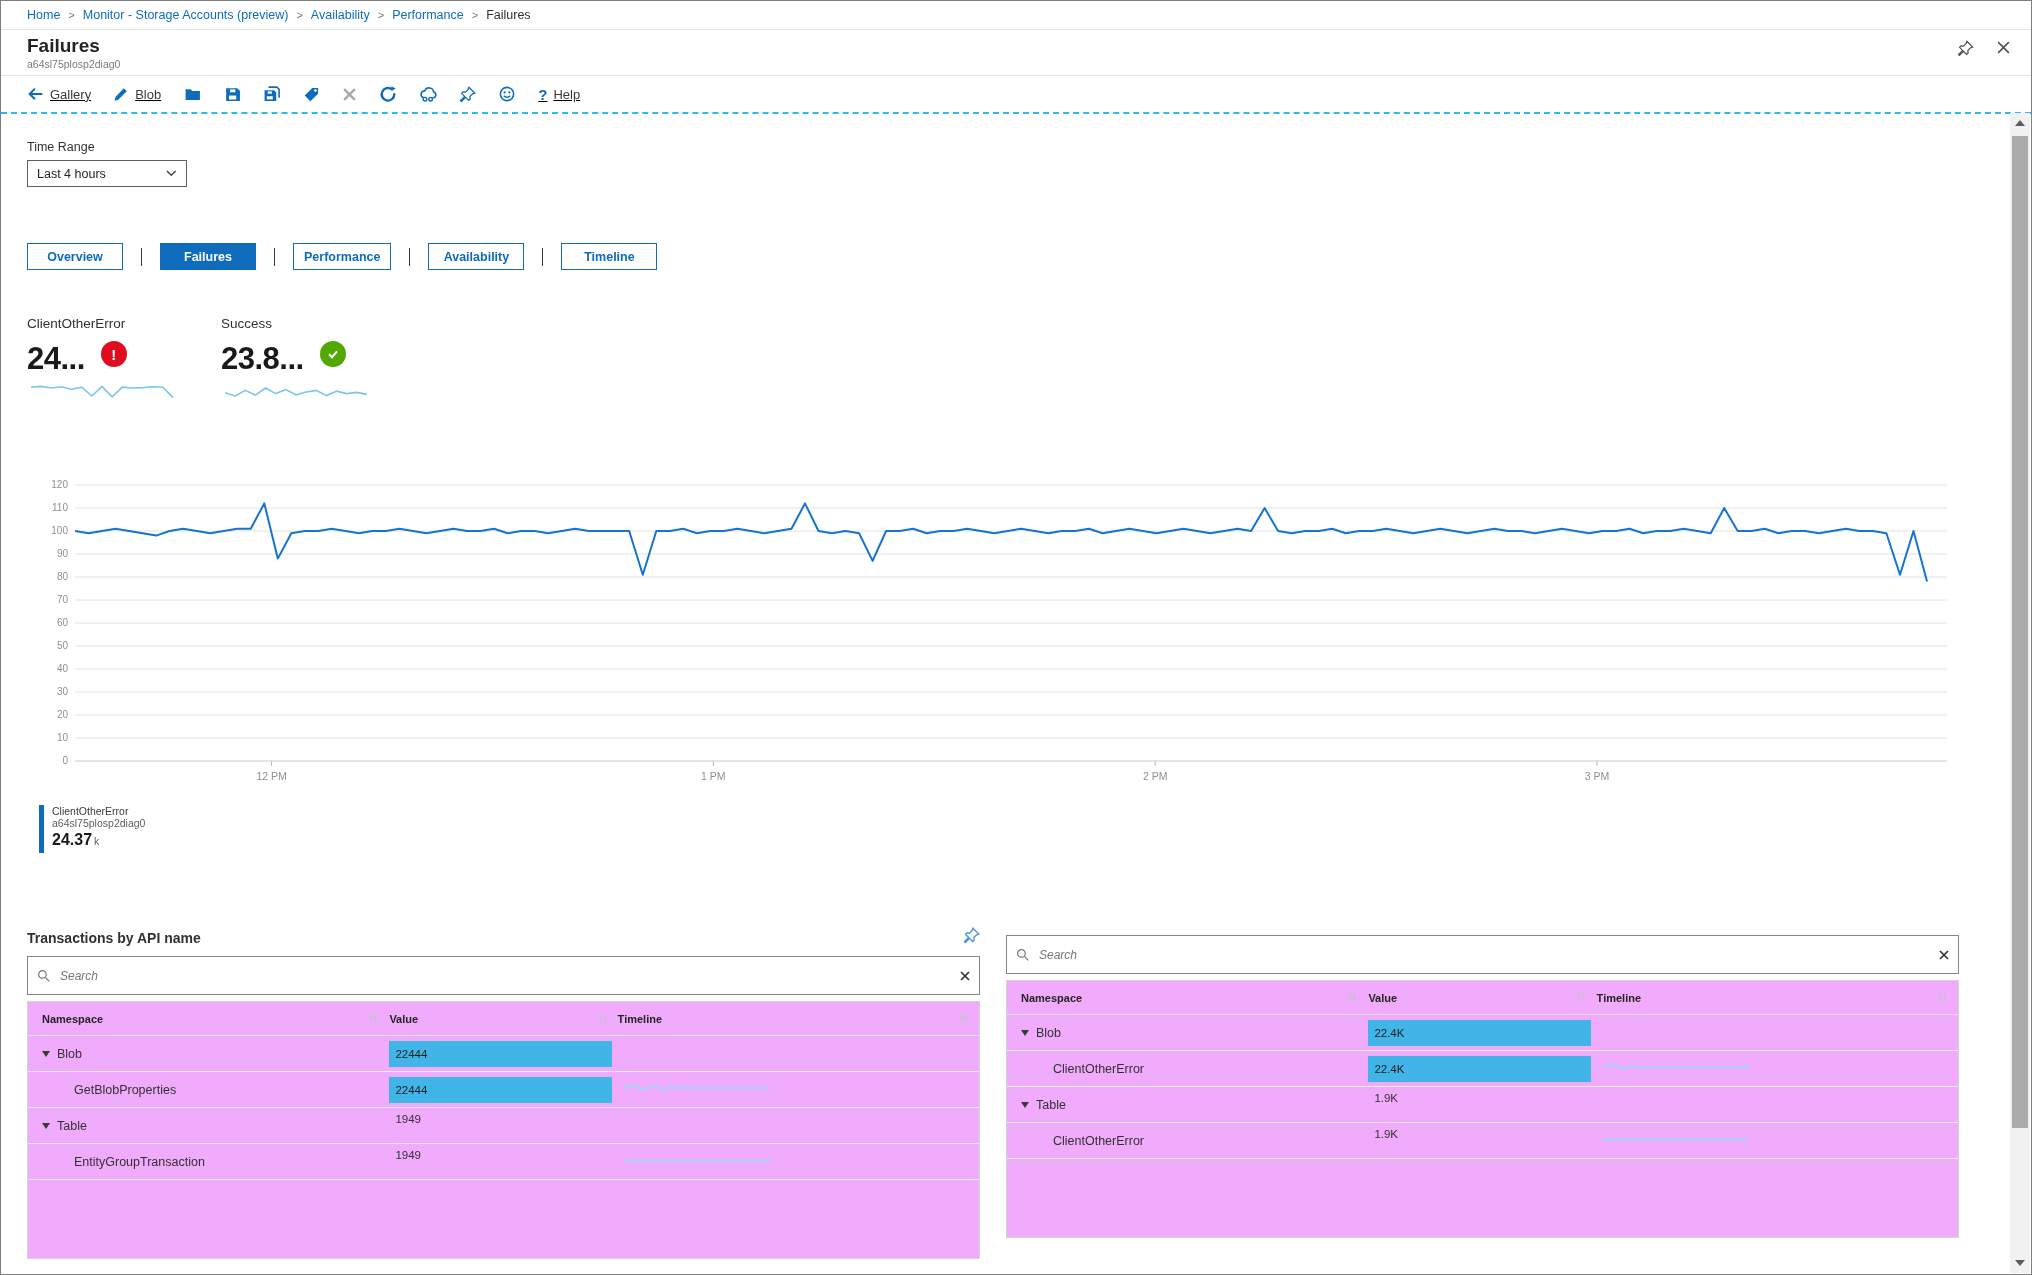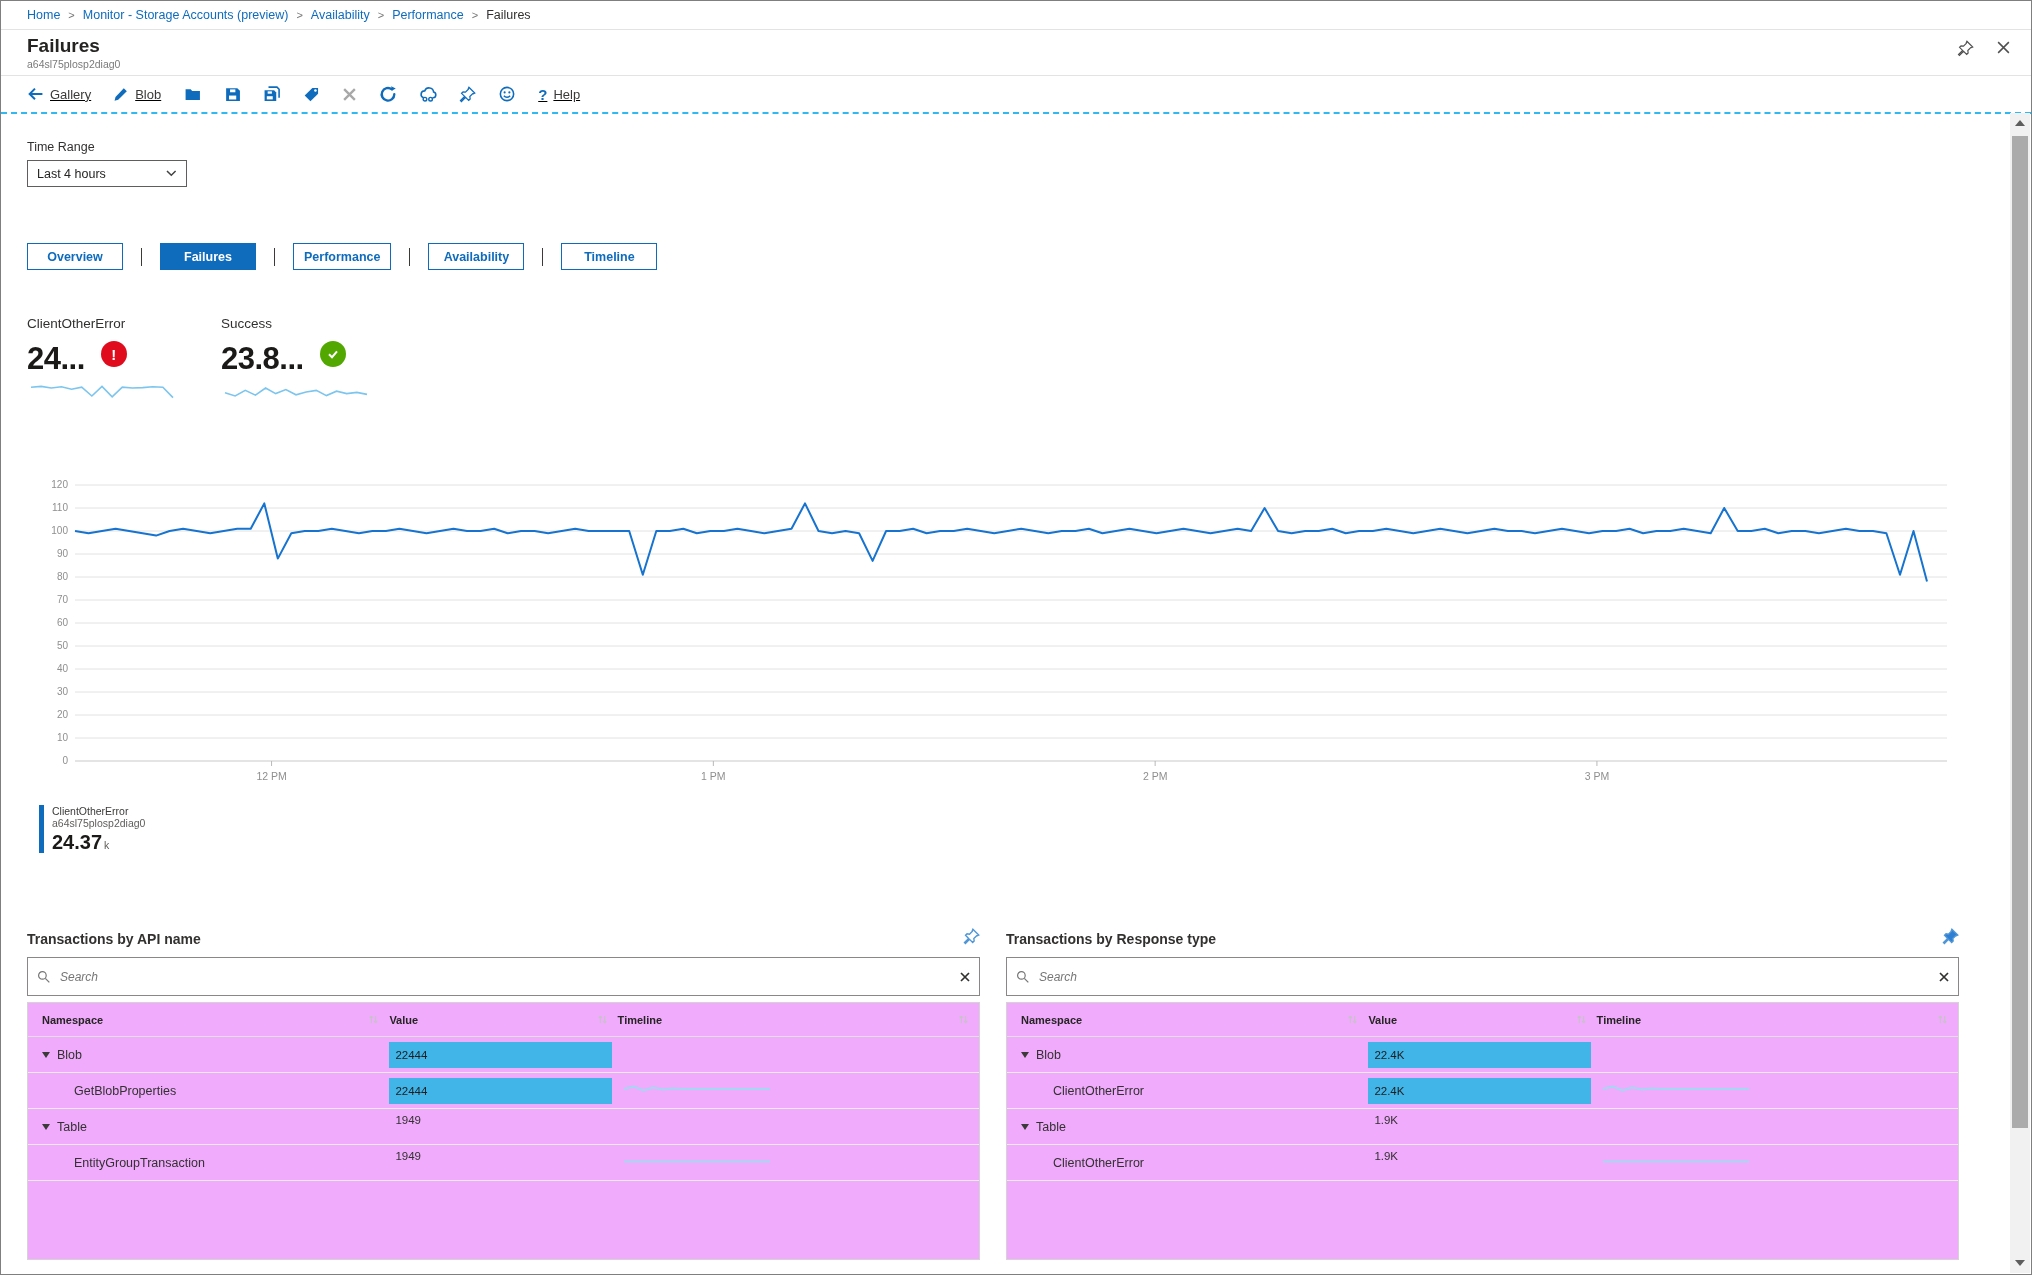--- a/index.html
+++ b/index.html
@@ -48,21 +48,21 @@
 
   .chart-section{margin-top:56px;}
   .sec-head{display:flex;align-items:center;justify-content:space-between;margin-right:72px;}
   .sec-title{font-size:14px;font-weight:700;color:#323130;}
   .chart-wrap{margin-left:12px;margin-top:10px;}
   .legend{margin-left:12px;margin-top:14px;display:flex;}
   .legend-bar{width:5px;height:48px;background:#0f6cbd;margin-right:8px;}
   .legend-name,.legend-res{font-size:10.5px;color:#3b3a39;line-height:12px;}
   .legend-res{color:#605e5c;}
   .legend-valrow{display:flex;align-items:baseline;margin-top:2px;}
-  .legend-val{font-size:20px;font-weight:600;color:#1b1a19;}
+  .legend-val{font-size:16px;font-weight:600;color:#1b1a19;}
   .legend-unit{font-size:10.5px;color:#605e5c;margin-left:2px;}
 
   .tables-row{margin-top:74px;display:flex;gap:26px;margin-right:72px;}
   .panel{flex:1;min-width:0;}
   .search-box{margin-top:8px;height:39px;border:1px solid #8a8886;display:flex;align-items:center;padding:0 9px;gap:7px;background:#fff;}
   .search-box input{flex:1;border:none;outline:none;font-size:12px;color:#323130;background:transparent;}
   .search-box input::placeholder{font-style:italic;color:#767676;}
   .clear-btn{cursor:pointer;display:flex;align-items:center;}
   .dtable{margin-top:6px;border:1px solid #d4d4d4;height:258px;background:#f0abfc;}
   .thead{display:grid;grid-template-columns:38% 24% 38%;height:34px;align-items:center;border-bottom:1px solid #e0e0e0;}
@@ -375,26 +375,20 @@
               <div class="val-cell">
                 <div class="val-plain">1949</div>
               </div>
               <div class="tl-cell"><svg width="150" height="18">
                   <polyline points="2,9.5 148,9.5" fill="none" stroke="#a3d7f2" stroke-width="2"></polyline>
                 </svg></div>
             </div>
           </div>
         </div>
         <div class="panel">
-          <div class="sec-head" style="margin-right: 0px;">
-            <span class="sec-title">Transactions by Response type</span>
-            <span><svg width="17" height="17" viewBox="0 0 16 16">
-                <path d="M9.3 1.2 L14.8 6.7 L13.4 7.3 L12.9 7.2 L10.2 9.9 L10.5 12.2 L9.1 13.6 L6.2 10.7 L2.3 14.6 L1.4 13.7 L5.3 9.8 L2.4 6.9 L3.8 5.5 L6.1 5.8 L8.8 3.1 L8.7 2.6 Z" fill="#2f7fd4" stroke="#4f96d6" stroke-width="1.3"></path>
-              </svg></span>
-          </div>
           <div class="search-box">
             <svg width="14" height="14" viewBox="0 0 14 14">
               <circle cx="5.4" cy="5.4" r="3.8" fill="none" stroke="#767676" stroke-width="1.2"></circle>
               <line x1="8.3" y1="8.3" x2="12.3" y2="12.3" stroke="#767676" stroke-width="1.2"></line>
             </svg>
             <input placeholder="Search" style="">
             <span class="clear-btn">
               <svg width="10" height="10" viewBox="0 0 10 10">
                 <path d="M1 1l8 8M9 1L1 9" stroke="#323130" stroke-width="1.7"></path>
               </svg>

